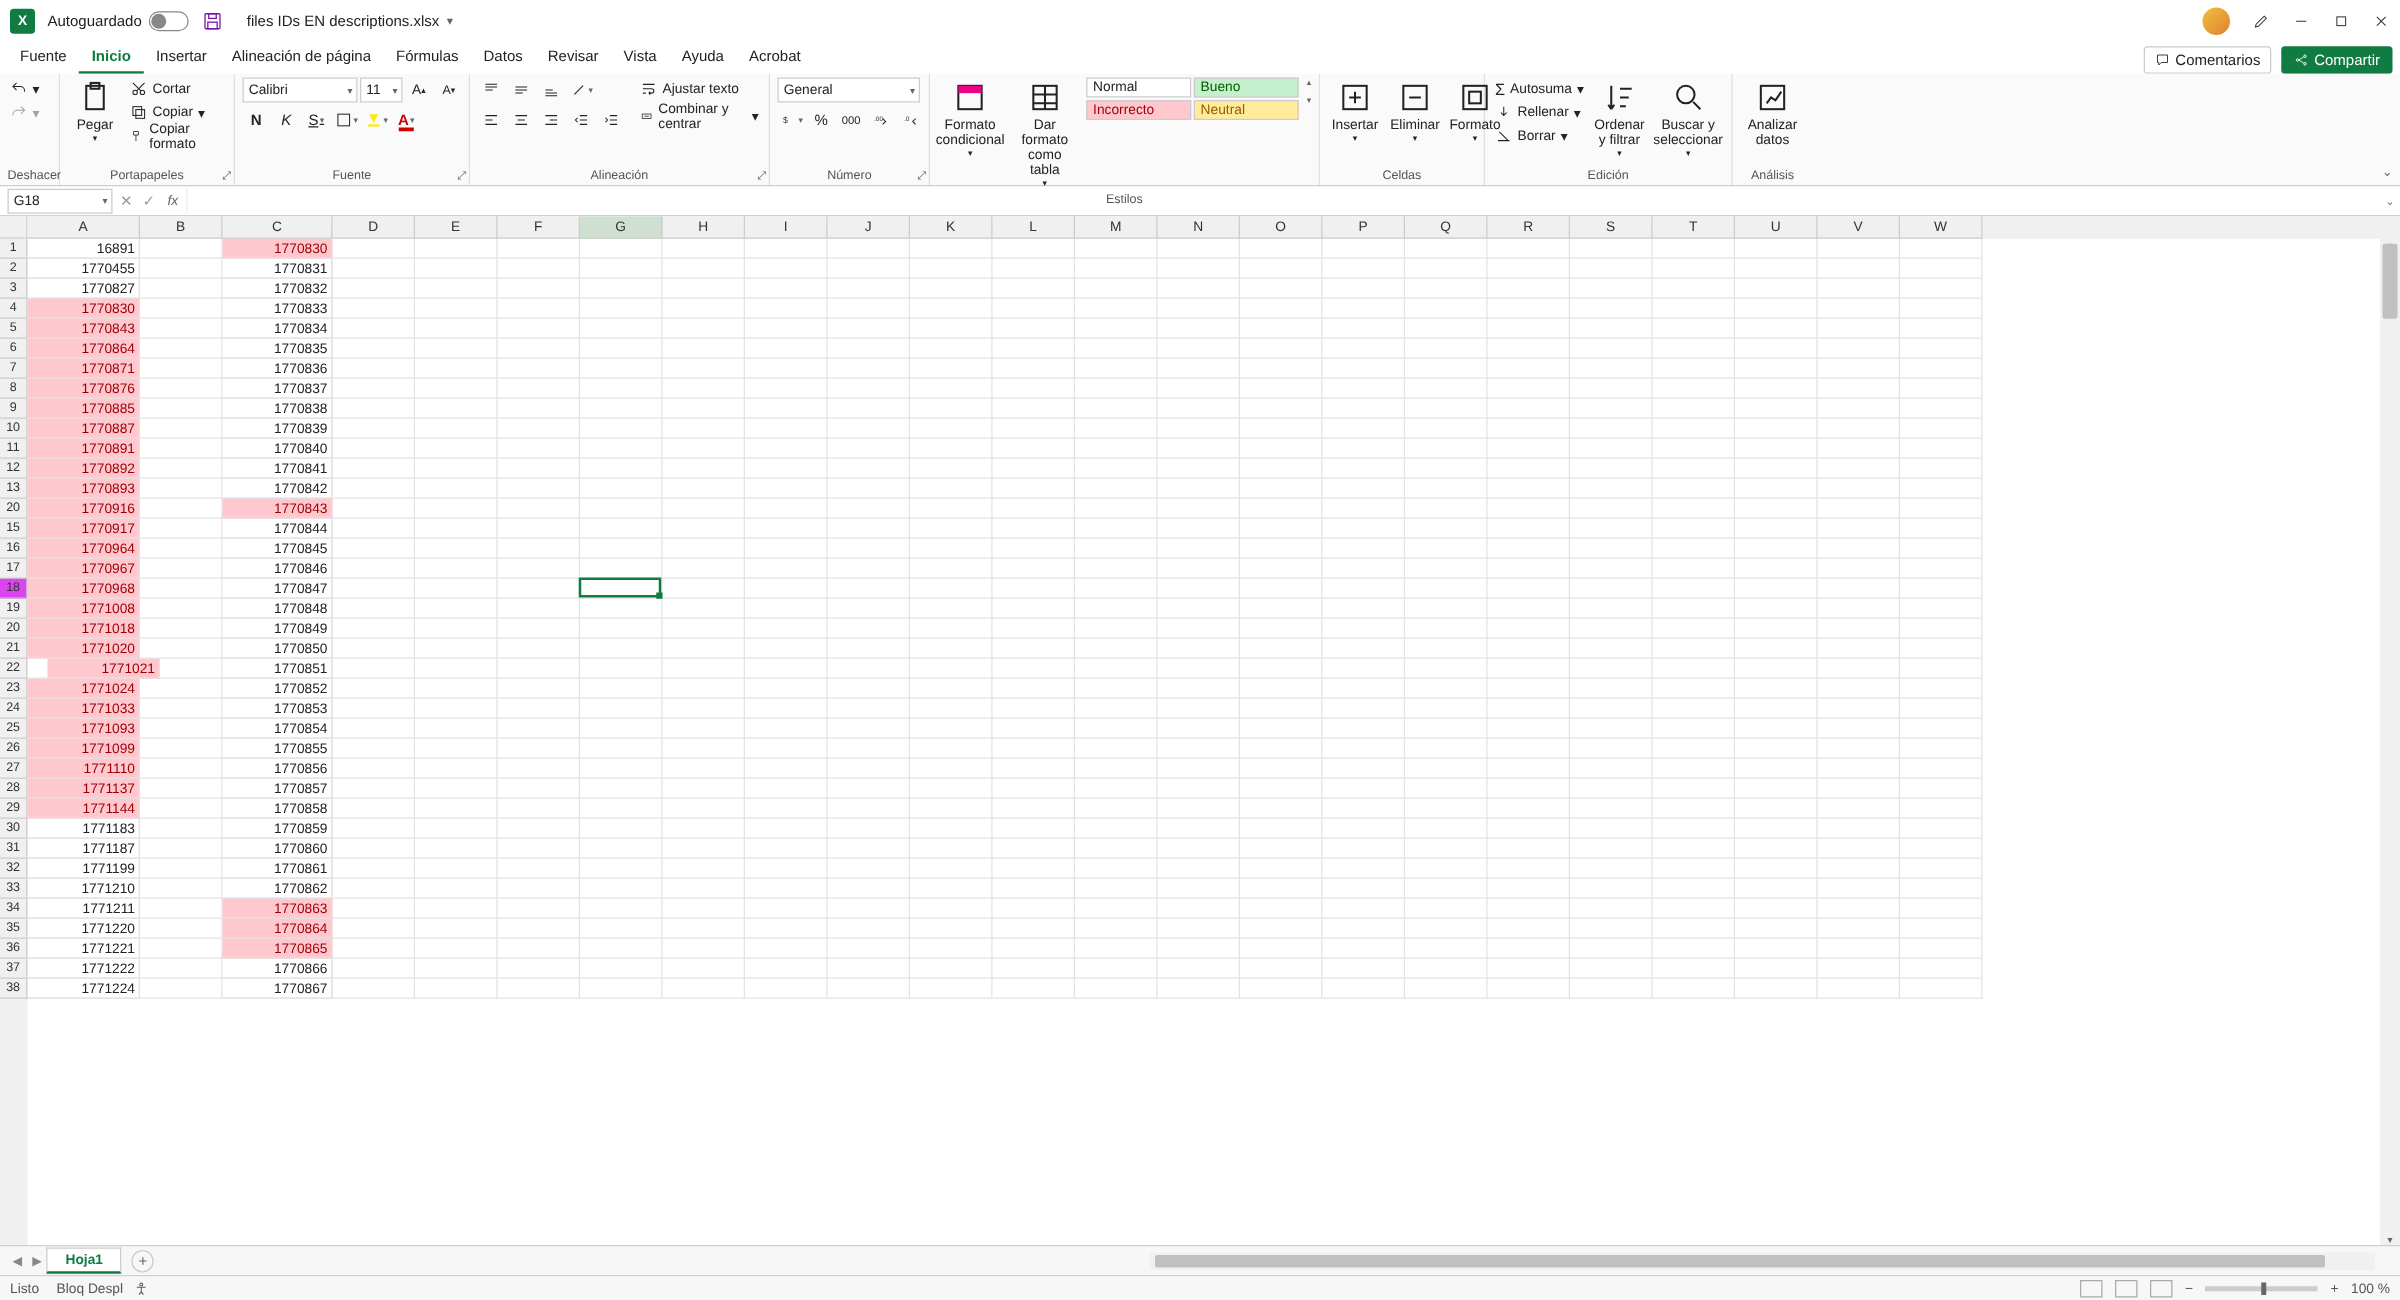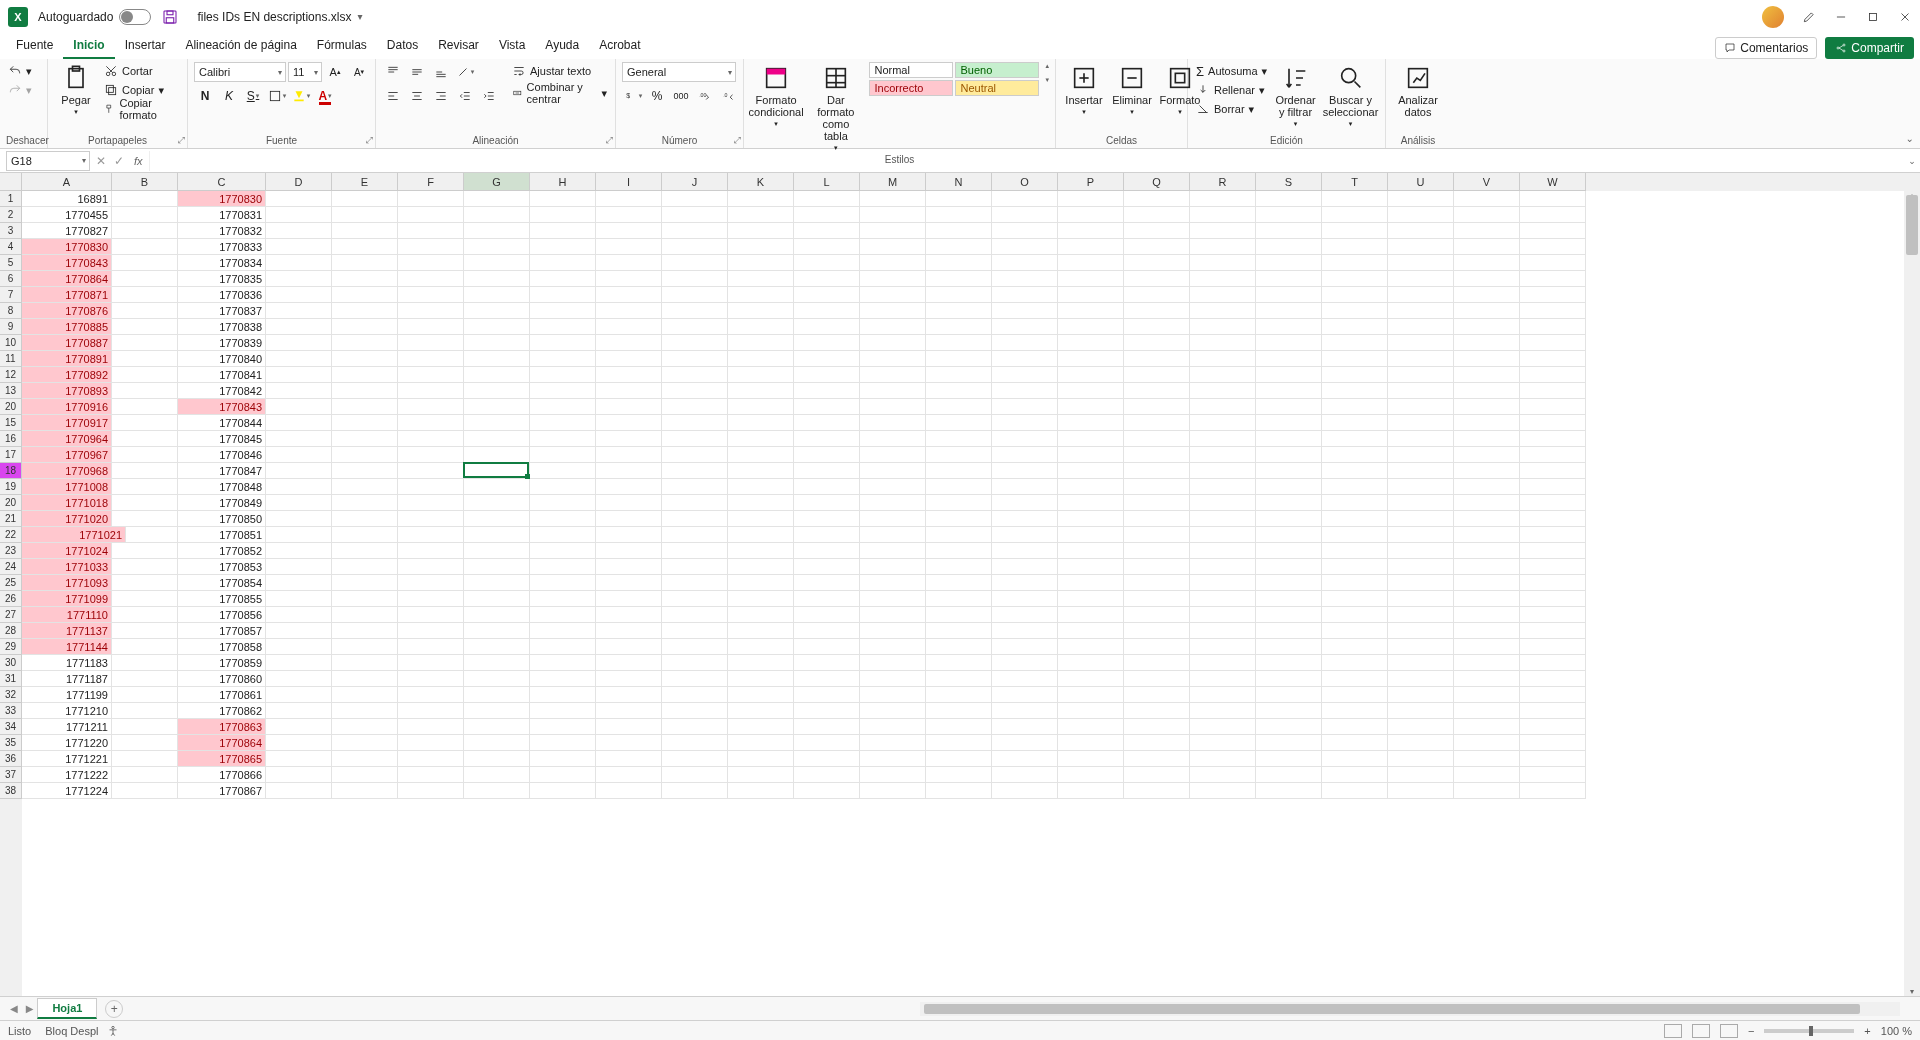--- a/index.html
+++ b/index.html
@@ -1490,21 +1490,21 @@
       <div class="cell hl" style="left: 0px; top: 176px; width: 90px;">1770892</div>
       <div class="cell hl" style="left: 0px; top: 192px; width: 90px;">1770893</div>
       <div class="cell hl" style="left: 0px; top: 208px; width: 90px;">1770916</div>
       <div class="cell hl" style="left: 0px; top: 224px; width: 90px;">1770917</div>
       <div class="cell hl" style="left: 0px; top: 240px; width: 90px;">1770964</div>
       <div class="cell hl" style="left: 0px; top: 256px; width: 90px;">1770967</div>
       <div class="cell hl" style="left: 0px; top: 272px; width: 90px;">1770968</div>
       <div class="cell hl" style="left: 0px; top: 288px; width: 90px;">1771008</div>
       <div class="cell hl" style="left: 0px; top: 304px; width: 90px;">1771018</div>
       <div class="cell hl" style="left: 0px; top: 320px; width: 90px;">1771020</div>
-      <div class="cell hl" style="left: 0px; top: 336px; width: 104px;">1771021</div>
+      <div class="cell hl" style="left: 16px; top: 336px; width: 90px;">1771021</div>
       <div class="cell hl" style="left: 0px; top: 352px; width: 90px;">1771024</div>
       <div class="cell hl" style="left: 0px; top: 368px; width: 90px;">1771033</div>
       <div class="cell hl" style="left: 0px; top: 384px; width: 90px;">1771093</div>
       <div class="cell hl" style="left: 0px; top: 400px; width: 90px;">1771099</div>
       <div class="cell hl" style="left: 0px; top: 416px; width: 90px;">1771110</div>
       <div class="cell hl" style="left: 0px; top: 432px; width: 90px;">1771137</div>
       <div class="cell hl" style="left: 0px; top: 448px; width: 90px;">1771144</div>
       <div class="cell" style="left: 0px; top: 464px; width: 90px;">1771183</div>
       <div class="cell" style="left: 0px; top: 480px; width: 90px;">1771187</div>
       <div class="cell" style="left: 0px; top: 496px; width: 90px;">1771199</div>

